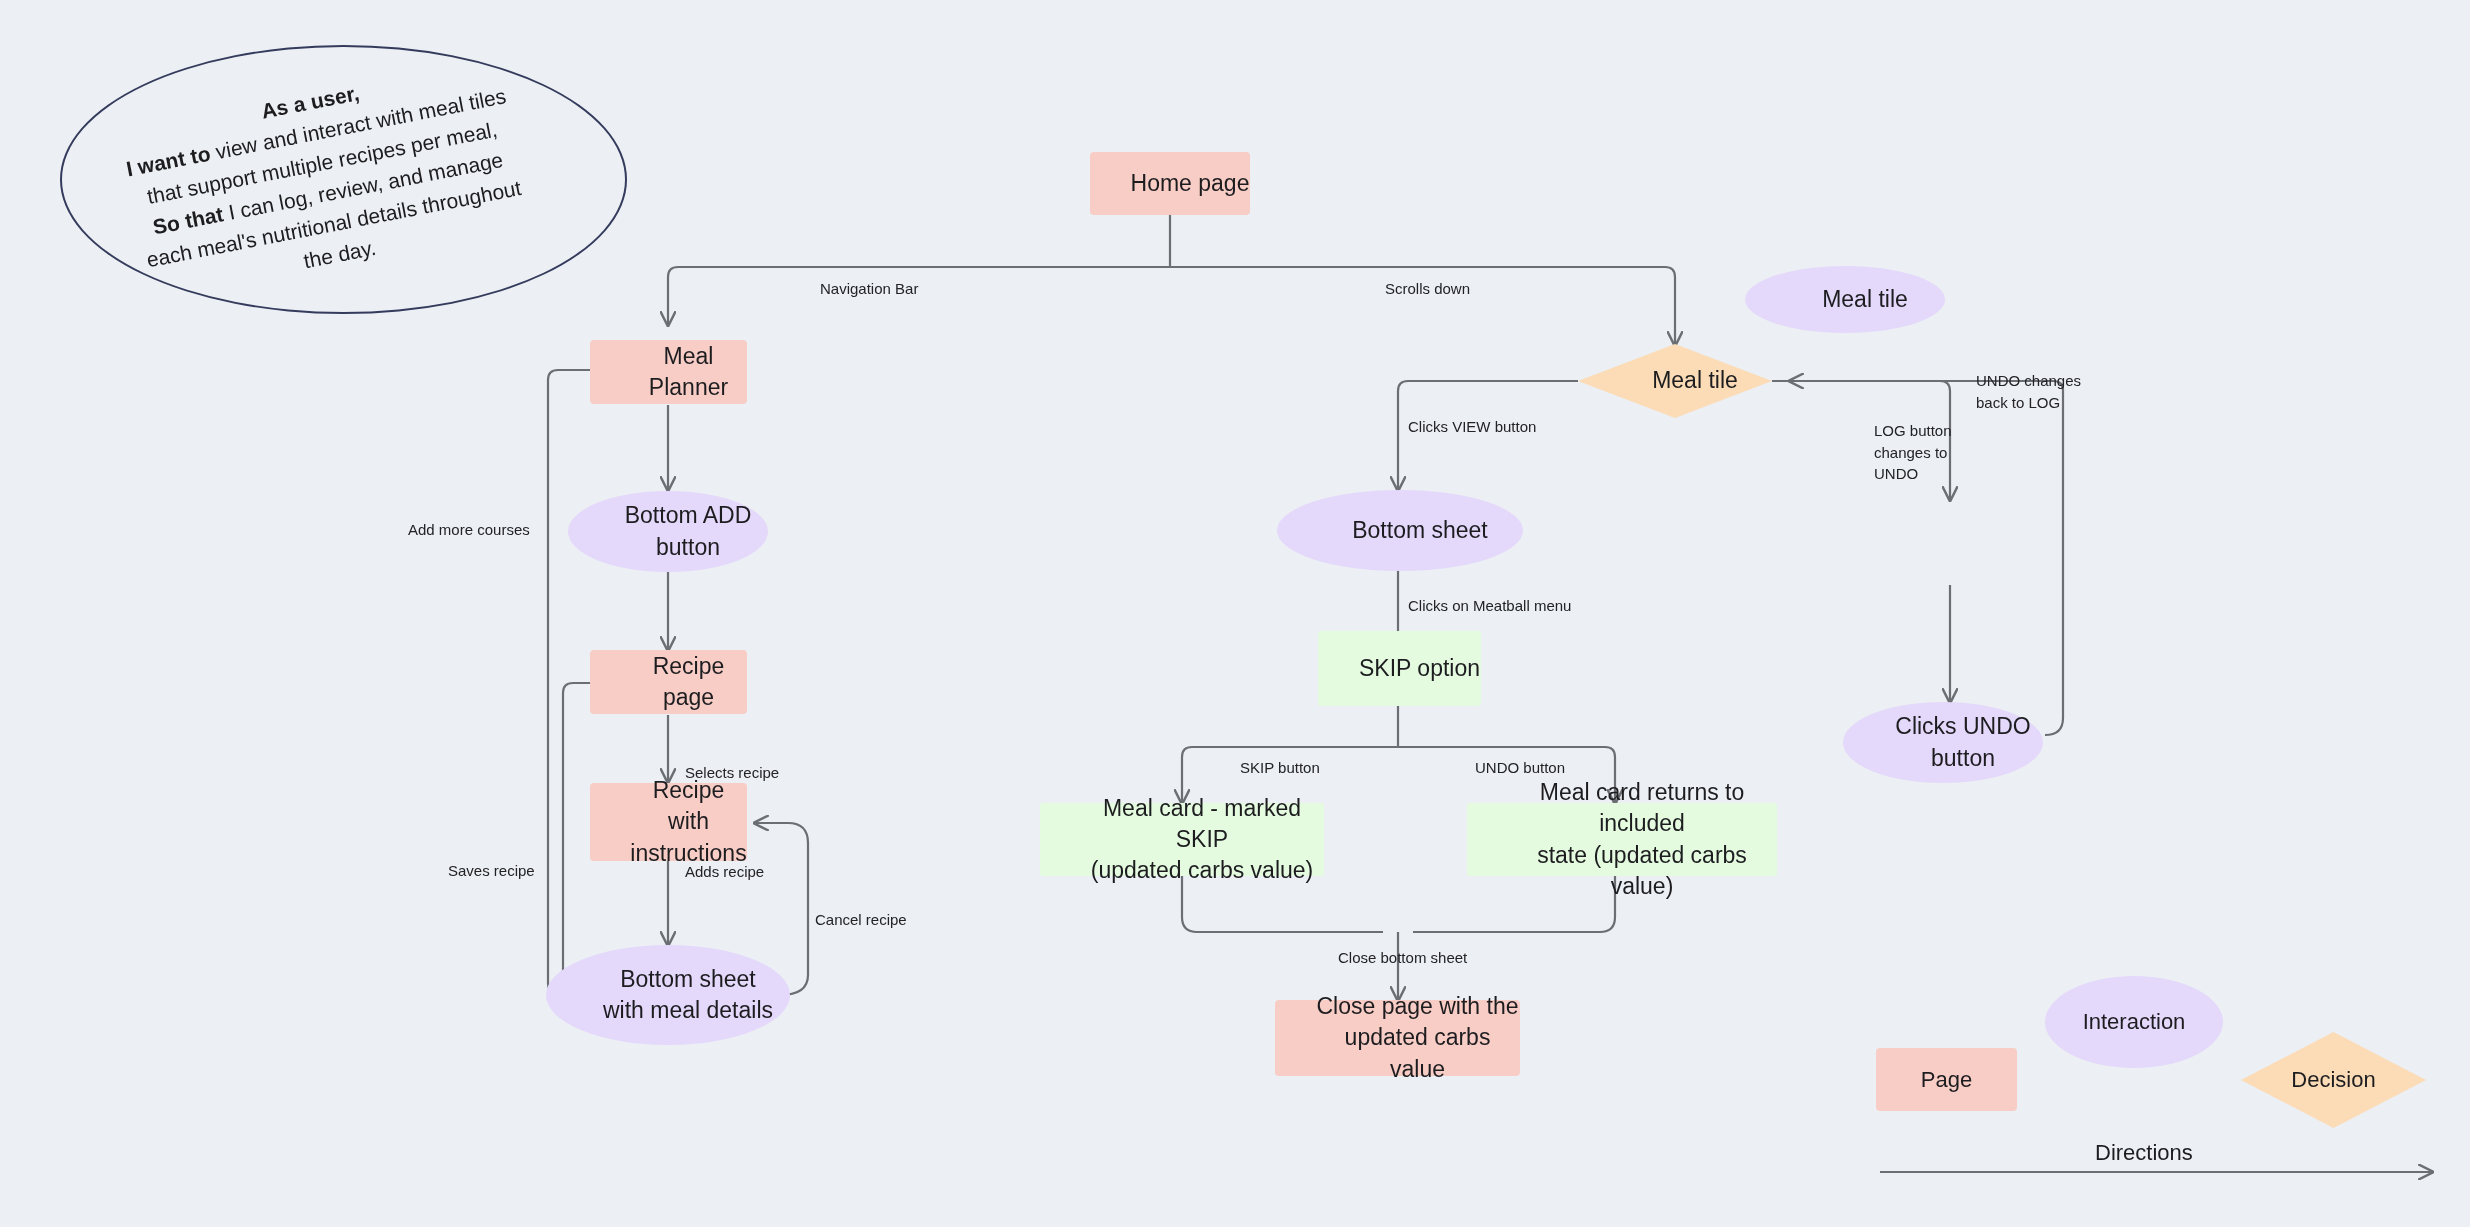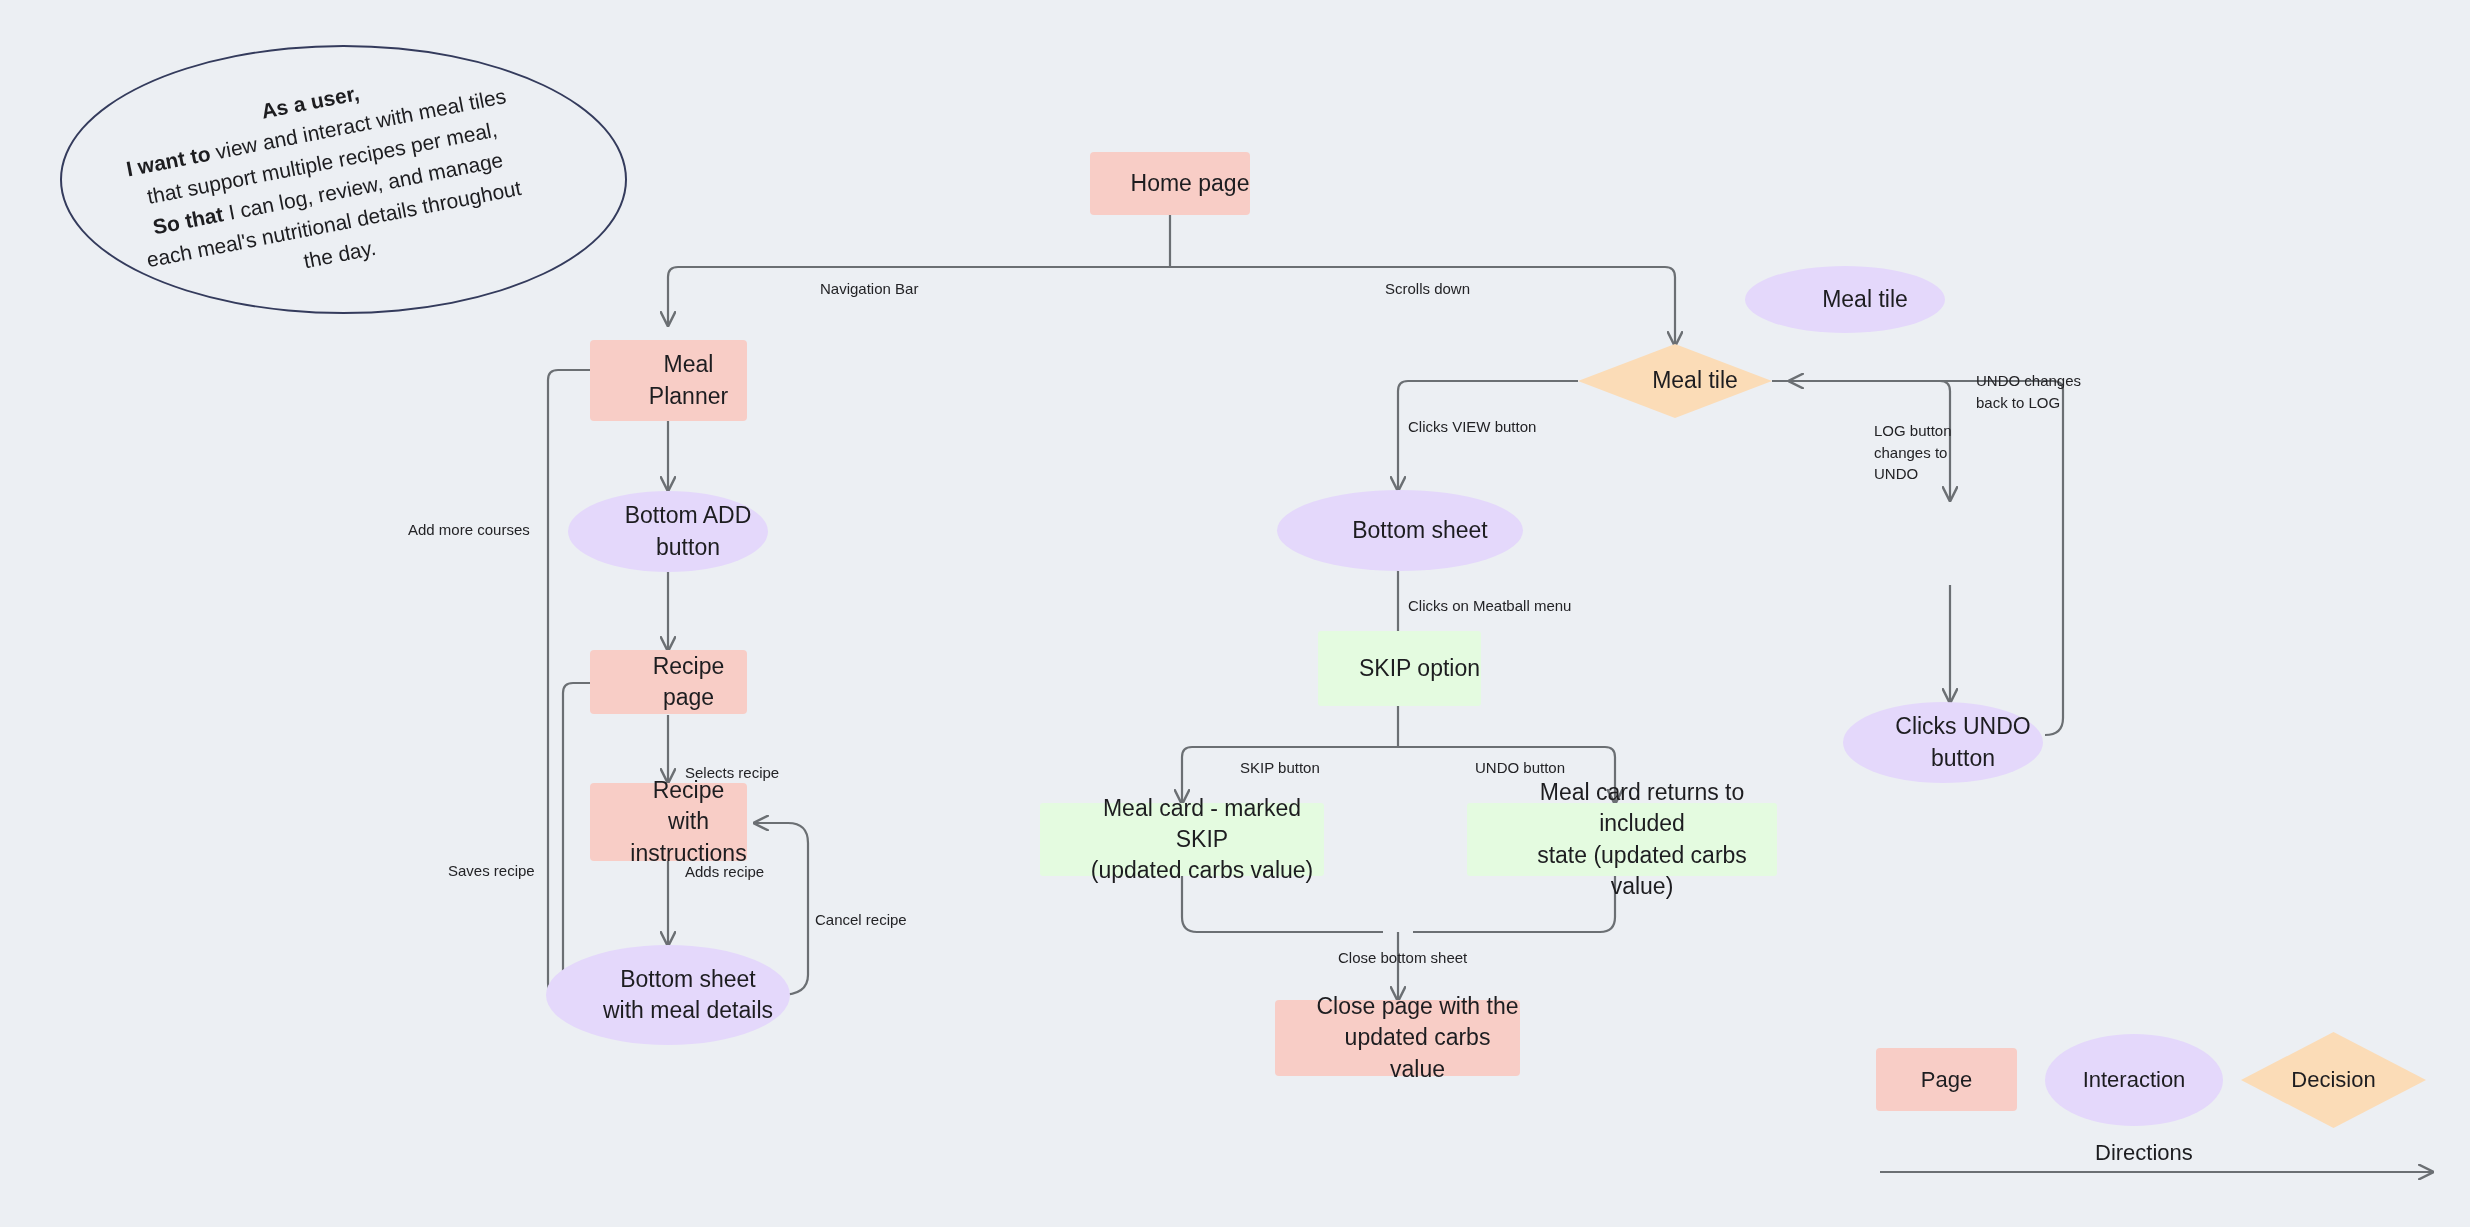--- a/index.html
+++ b/index.html
@@ -166,21 +166,21 @@
     <div><span>that support multiple recipes per meal,</span></div>
     <div><b>So that</b><span> I can log, review, and manage</span></div>
     <div><span>each meal's nutritional details throughout</span></div>
     <div><span>the day.</span></div>
   </div>
 
   <div class="node page-node" style="left:1090px; top:152px; width:160px; height:63px;">
     <span>Home page</span>
   </div>
 
-  <div class="node page-node" style="left:590px; top:340px; width:157px; height:81px; white-space:pre-line;">
+  <div class="node page-node" style="left:590px; top:340px; width:157px; height:64px; white-space:pre-line;">
     <span>Meal Planner</span>
   </div>
 
   <div class="node interaction-node" style="left:568px; top:491px; width:200px; height:81px; white-space:pre-line;">
     <span>Bottom ADD
 button</span>
   </div>
 
   <div class="node page-node" style="left:590px; top:650px; width:157px; height:64px;">
     <span>Recipe page</span>
@@ -290,21 +290,21 @@
   <div class="edge-label" style="left:1874px; top:398px; text-align:left;">
     <span>LOG button
 changes to
 UNDO</span>
   </div>
 
   <div class="legend-item legend-page" style="left:1876px; top:1048px; width:141px; height:63px;">
     <span>Page</span>
   </div>
 
-  <div class="legend-item legend-interaction" style="left:2045px; top:1034px; width:178px; height:92px;text-align:center;">
+  <div class="legend-item legend-interaction" style="left:2045px; top:976px; width:178px; height:92px;text-align:center;">
     <span>Interaction</span>
   </div>
 
   <div class="legend-item" style="left:2241px; top:1032px; width:185px; height:96px;">
     <span class="diamond-bg"></span>
     <span class="diamond-label">Decision</span>
   </div>
 
   <div class="directions-label" style="left:2095px; top:1140px;">
     <span>Directions</span>

